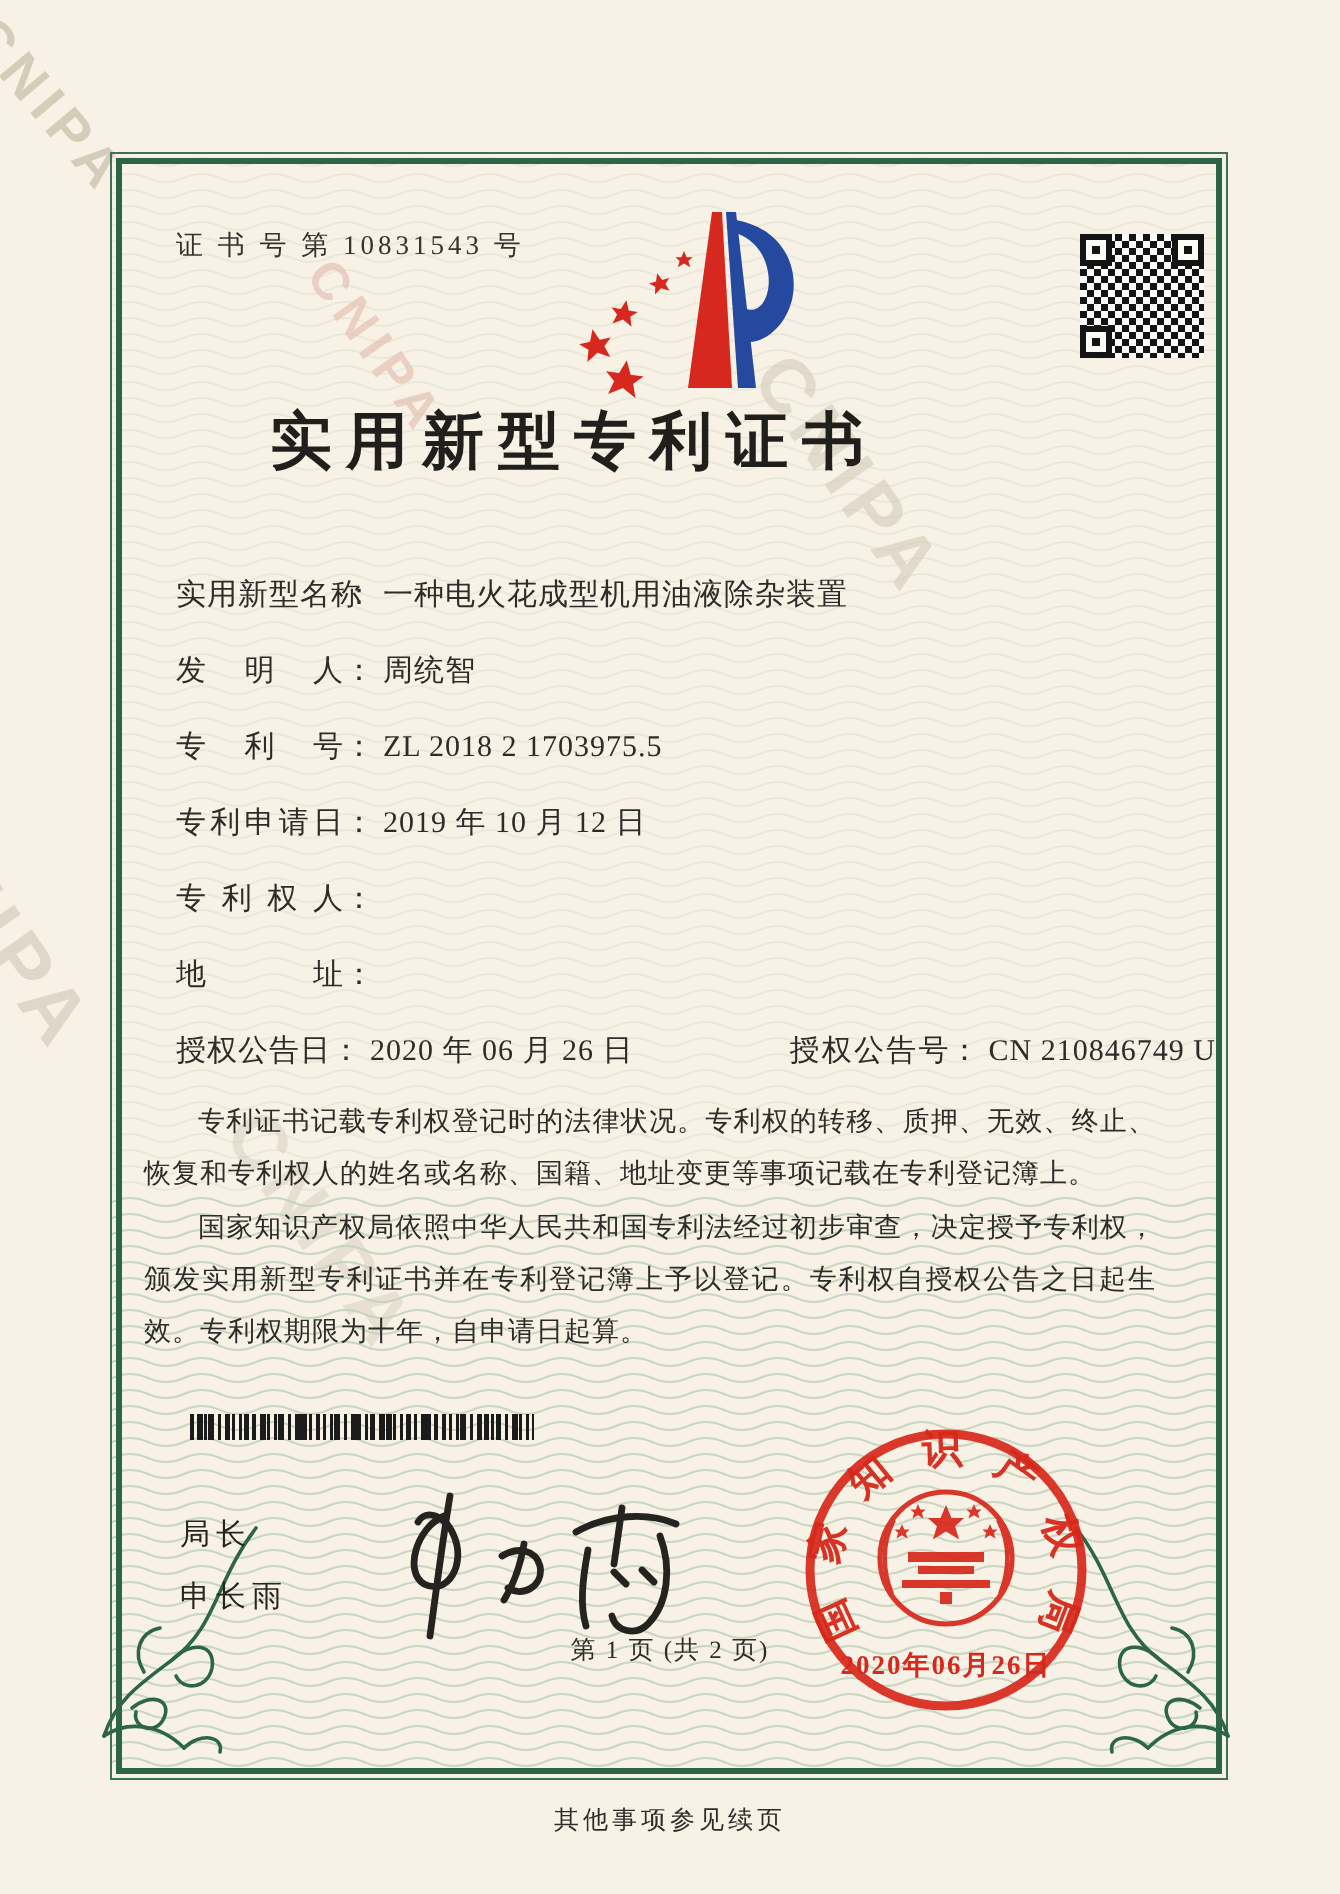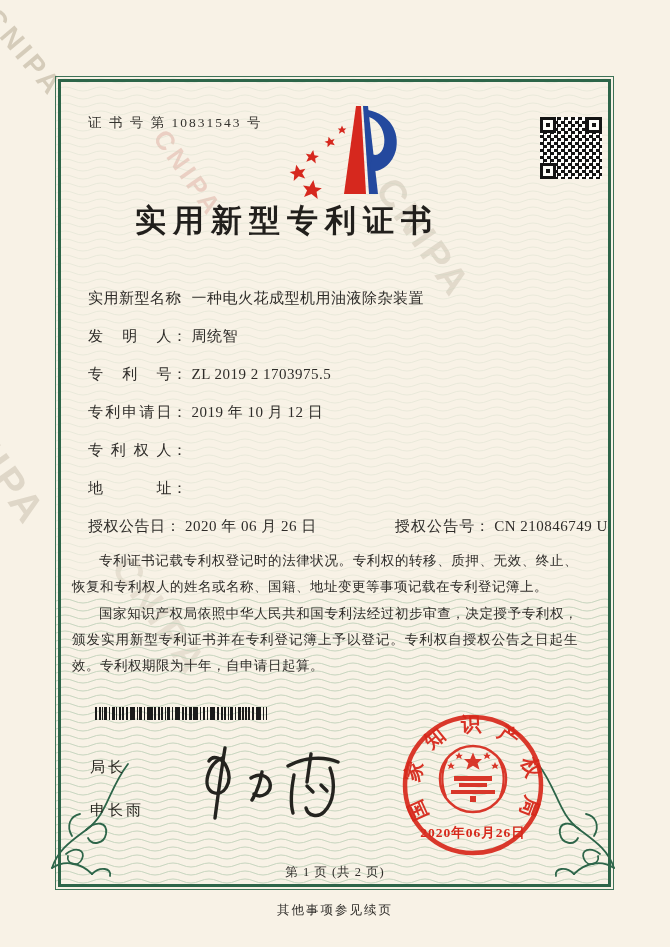--- a/index.html
+++ b/index.html
@@ -40,24 +40,24 @@
   .body-text p{margin:0;text-indent:2em;}
   
   .barcode{position:absolute;left:95px;top:707px;width:172px;height:13px;
      background:
        repeating-linear-gradient(90deg,#1b1b1b 0 1.5px,transparent 1.5px 3.5px),
        repeating-linear-gradient(90deg,#1b1b1b 0 2px,transparent 2px 9px),
        repeating-linear-gradient(90deg,transparent 0 5px,#1b1b1b 5px 6.5px,transparent 6.5px 13px);}
   
   .sig-block{position:absolute;left:90px;top:758px;font-family:"Liberation Sans","DejaVu Sans",sans-serif;
              font-size:15px;letter-spacing:3px;color:#26251f;}
-  .sig-block div{margin-bottom:24px;}
+  .sig-block div{margin-bottom:12px;}
   .sig-hand{position:absolute;left:188px;top:742px;}
   .seal{position:absolute;left:399px;top:711px;}
-  .page-info{position:absolute;left:0;width:670px;top:864px;text-align:center;font-size:12.5px;letter-spacing:1px;}
+  .page-info{position:absolute;left:0;width:670px;top:817px;text-align:center;font-size:12.5px;letter-spacing:1px;}
   .footer-note{position:absolute;left:0;width:670px;top:902px;text-align:center;font-size:12.5px;letter-spacing:2px;}
   .flourish{position:absolute;pointer-events:none;}
   .fl-left{left:42px;top:762px;}
   .fl-right{left:532px;top:762px;transform:scaleX(-1);}
 </style>
 </head>
 <body>
 
 <div class="page">
 
@@ -143,21 +143,21 @@
       <span class="fvalue">一种电火花成型机用油液除杂装置</span>
     </div>
     <div class="row">
       <span class="flabel">发明人</span>
         <span class="colon">：</span>
       <span class="fvalue">周统智</span>
     </div>
     <div class="row">
       <span class="flabel">专利号</span>
         <span class="colon">：</span>
-      <span class="fvalue">ZL 2019 2 1703975.5</span>
+      <span class="fvalue">ZL 2018 2 1703975.5</span>
     </div>
     <div class="row">
       <span class="flabel">专利申请日</span>
         <span class="colon">：</span>
       <span class="fvalue">2019 年 10 月 12 日</span>
     </div>
     <div class="row">
       <span class="flabel">专利权人</span>
         <span class="colon">：</span>
     </div>

